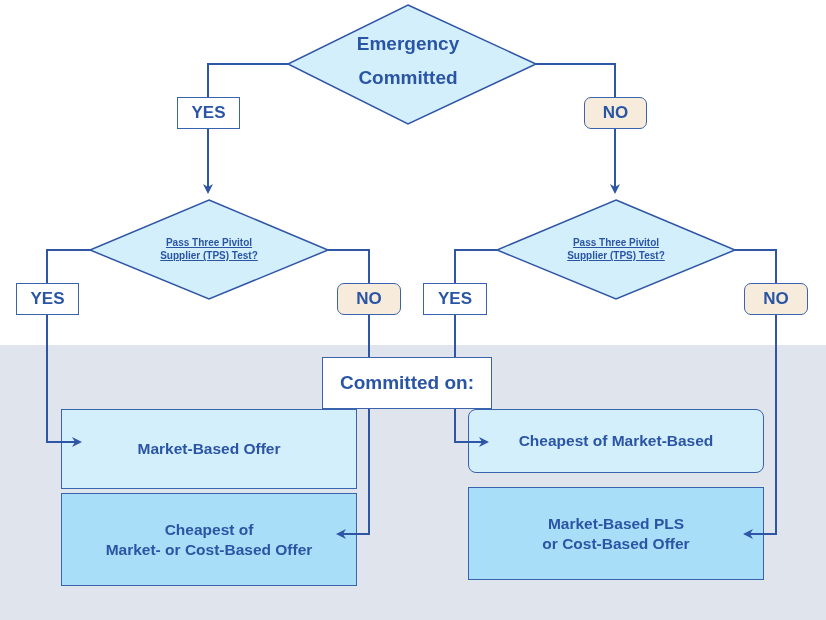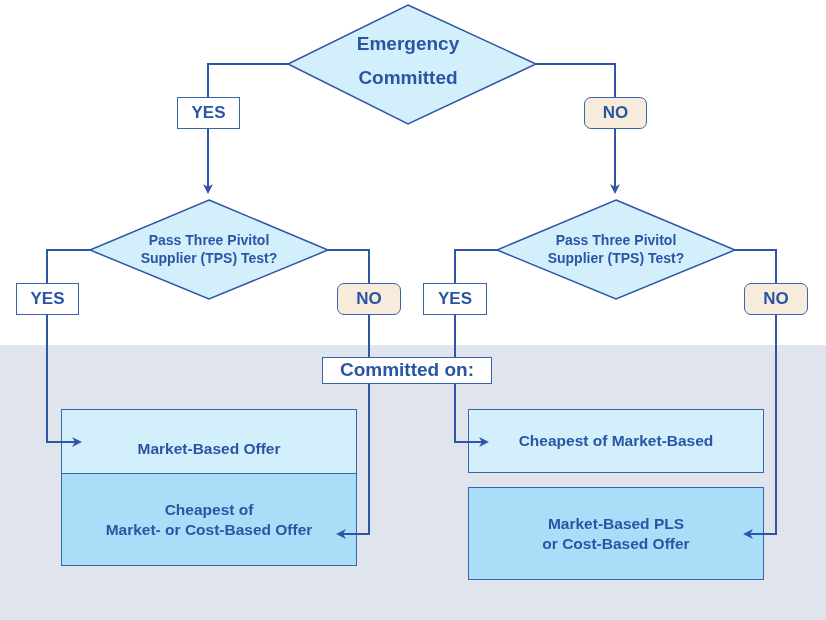--- a/index.html
+++ b/index.html
@@ -15,21 +15,21 @@
   .lbl { border: 1.5px solid #3a63ad; font-size: 17px; text-align: right; }
   .yes { background: #ffffff; }
   .no  { background: #f7ecdb; border-radius: 7px; }
   .committed { background: #ffffff; border: 1.5px solid #3a63ad; font-size: 19px; }
   .box { border: 1.5px solid #3a63ad; font-size: 15.5px; }
   .box.light { background: #d4effc; }
   .box.dark  { background: #a9def8; }
   .dtext { position: absolute; display: flex; align-items: center; justify-content: center; text-align: center;
            color: #2a55a5; font-weight: bold; line-height: 1.3; }
   .dtext.big { font-size: 19px; }
-  .dtext.small { font-size: 14px; }
+  .dtext.small { font-size: 10px; text-decoration: underline; }
 </style>
 </head>
 <body>
 
 <div class="band"></div>
 
 <svg class="lines" viewBox="0 0 826 620">
   <defs>
     <marker id="ah" markerWidth="10" markerHeight="10" refX="8" refY="5" orient="auto" markerUnits="userSpaceOnUse">
       <path d="M0,0 L10,5 L0,10 L3,5 Z" fill="#2e55a6"></path>
@@ -68,30 +68,30 @@
 <div class="dtext small" style="left:536px; top:228px; width:160px; height:42px; flex-direction:column;">
   <span>Pass Three Pivitol</span>
   <span>Supplier (TPS) Test?</span>
 </div>
 
 <div class="node lbl yes" style="left:16px; top:283px; width:63px; height:32px;">YES</div>
 <div class="node lbl no" style="left:337px; top:283px; width:64px; height:32px;">NO</div>
 <div class="node lbl yes" style="left:423px; top:283px; width:64px; height:32px;">YES</div>
 <div class="node lbl no" style="left:744px; top:283px; width:64px; height:32px;">NO</div>
 
-<div class="node committed" style="left:322px; top:357px; width:170px; height:27px;">Committed on:</div>
+<div class="node committed" style="left:322px; top:357px; width:170px; height:52px;">Committed on:</div>
 
 <div class="node box light" style="left:61px; top:409px; width:296px; height:80px;">
   <span>Market-Based Offer</span>
 </div>
-<div class="node box dark" style="left:61px; top:473px; width:296px; height:93px; flex-direction:column;">
+<div class="node box dark" style="left:61px; top:493px; width:296px; height:93px; flex-direction:column;">
   <span>Cheapest of</span>
   <span>Market- or Cost-Based Offer</span>
 </div>
-<div class="node box light" style="left:468px; top:409px; width:296px; height:64px; flex-direction:column;">
+<div class="node box light" style="left:468px; top:409px; width:296px; height:64px; flex-direction:column;border-radius:8px;">
   <span>Cheapest of Market-Based</span>
 </div>
 <div class="node box dark" style="left:468px; top:487px; width:296px; height:93px; flex-direction:column;">
   <span>Market-Based PLS</span>
   <span>or Cost-Based Offer</span>
 </div>
 
 <svg class="lines" viewBox="0 0 826 620" style="pointer-events:none;">
   <defs>
     <marker id="ah2" markerWidth="10" markerHeight="10" refX="8" refY="5" orient="auto" markerUnits="userSpaceOnUse">

